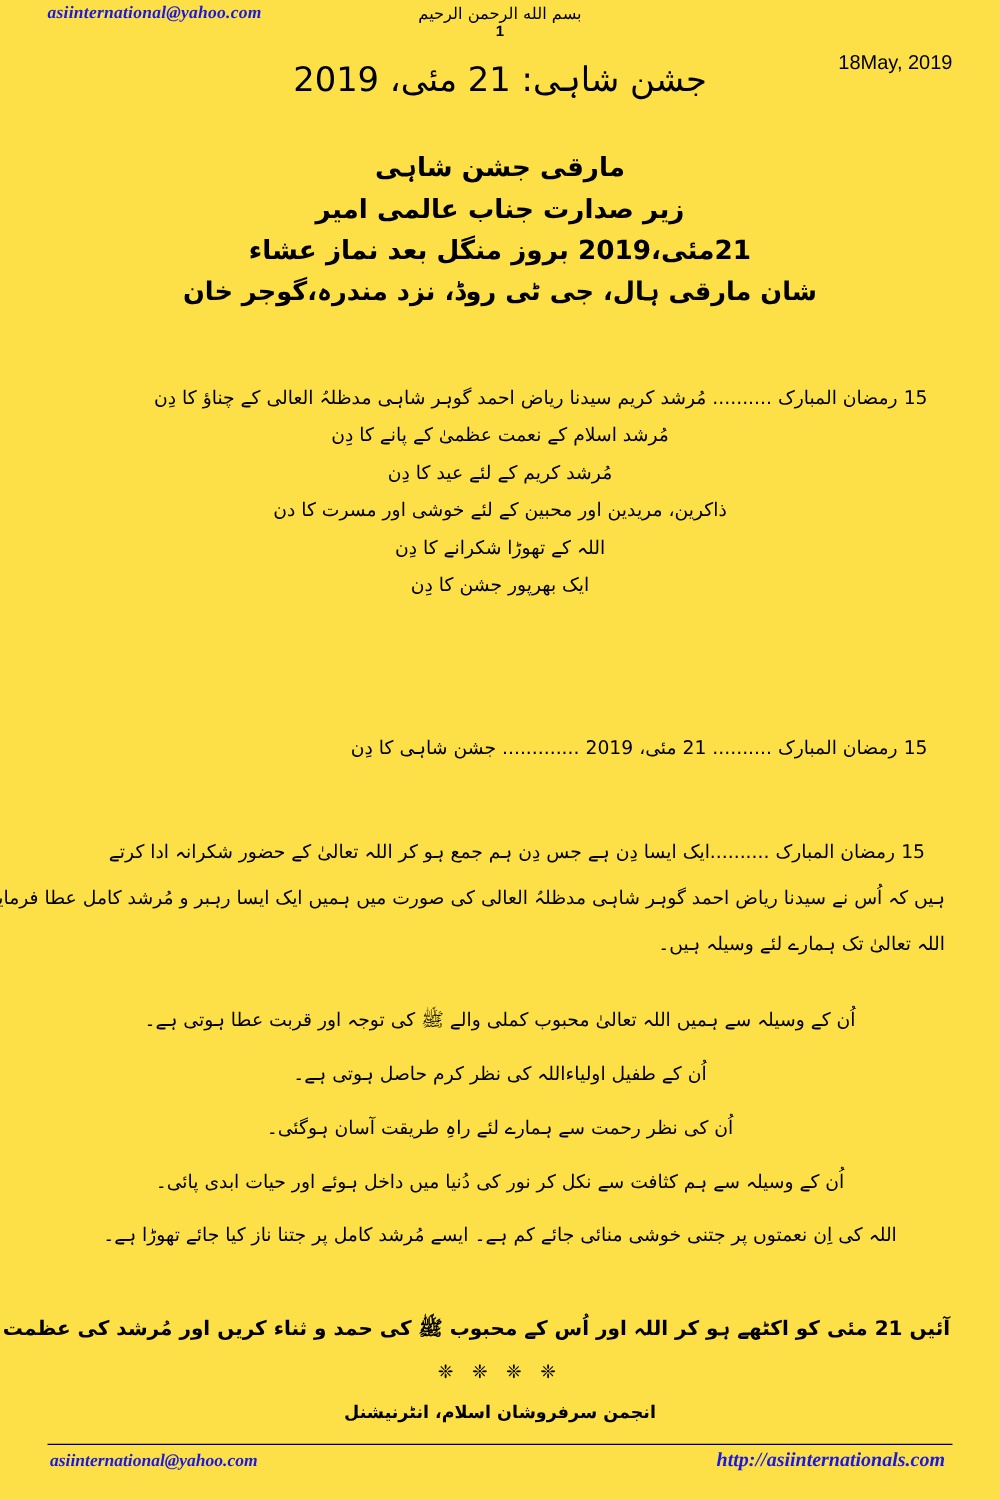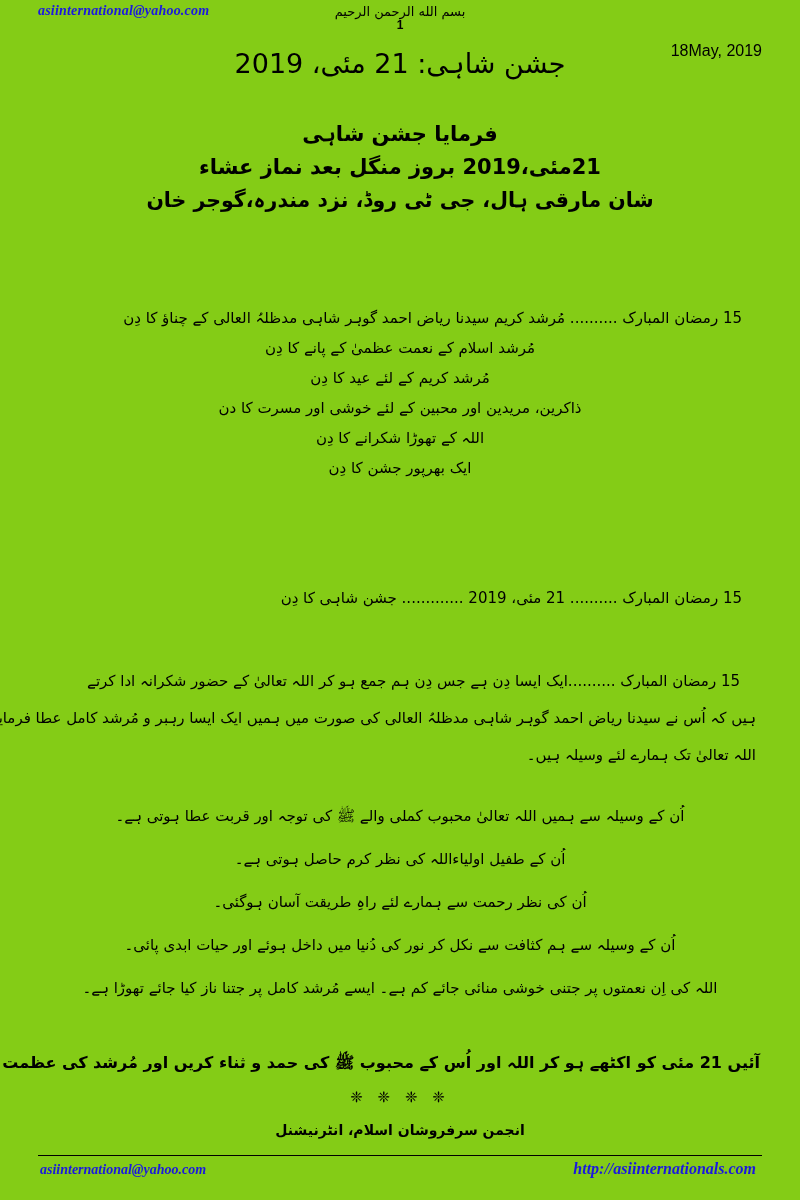--- a/index.html
+++ b/index.html
@@ -10,21 +10,21 @@
   }
   body {
     font-family: "Liberation Serif", "DejaVu Serif", serif;
     color: #000000;
   }
   .page {
     position: relative;
     width: 800px;
     height: 1200px;
     margin: 0 auto;
-    background: #84cc16;
+    background: #fde047;
     overflow: hidden;
     box-sizing: border-box;
   }
 
   
   .hdr-email {
     position: absolute;
     left: 38px;
     top: 3px;
     font-family: "Liberation Serif", "DejaVu Serif", serif;
@@ -201,21 +201,22 @@
   <div class="hdr-email">asiinternational@yahoo.com</div>
 
   <div class="bismillah">بسم الله الرحمن الرحيم</div>
   <div class="page-no">1</div>
 
   <div class="hdr-date">18May,  2019</div>
 
   <div class="main-title">جشن شاہی: 21 مئی، 2019</div>
 
   <div class="title-block">
-    <div class="tline l1">فرمایا جشن شاہی</div>
+    <div class="tline l1">مارقی جشن شاہی</div>
+    <div class="tline l2">زیر صدارت جناب عالمی امیر</div>
     <div class="tline l3">21مئی،2019 بروز منگل بعد نماز عشاء</div>
     <div class="tline l4">شان مارقی  ہال، جی ٹی روڈ، نزد مندرہ،گوجر خان</div>
   </div>
 
   <div class="block" id="sec1">
     <div class="bline first">15 رمضان المبارک  ..........        مُرشد کریم سیدنا ریاض احمد گوہر شاہی مدظلہُ العالی کے چناؤ کا دِن</div>
     <div class="bline">مُرشد اسلام کے نعمت عظمیٰ کے پانے کا دِن</div>
     <div class="bline">مُرشد کریم کے لئے عید کا دِن</div>
     <div class="bline">ذاکرین، مریدین اور محبین کے لئے خوشی اور مسرت کا دن</div>
     <div class="bline">اللہ کے تھوڑا شکرانے کا دِن</div>

